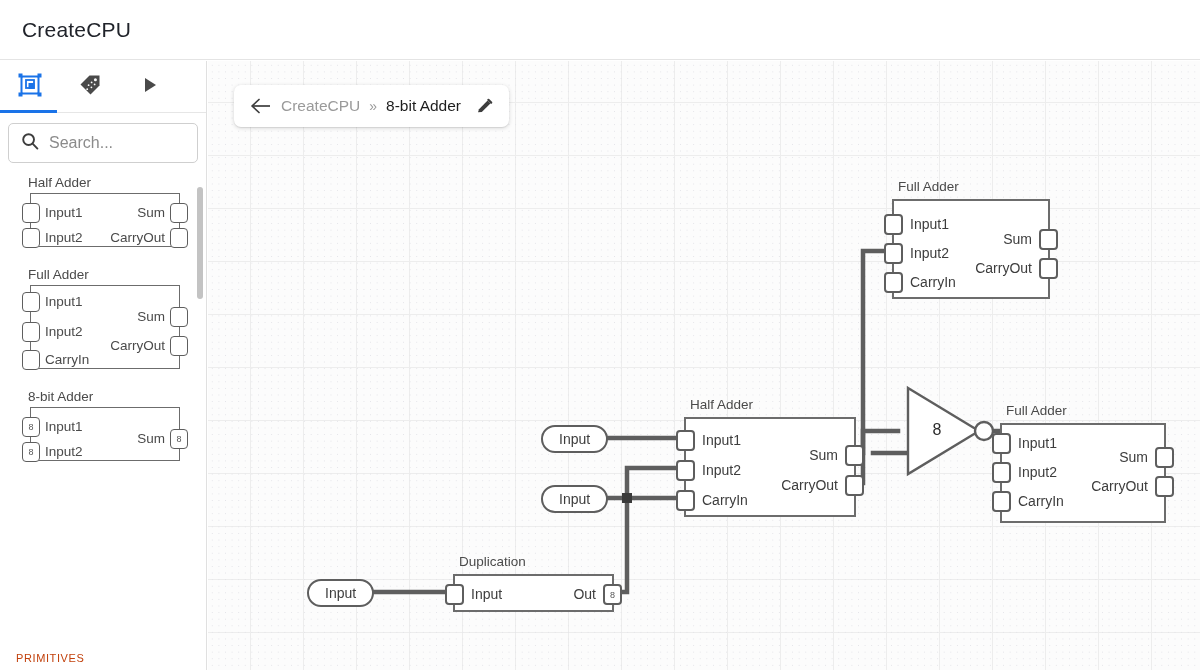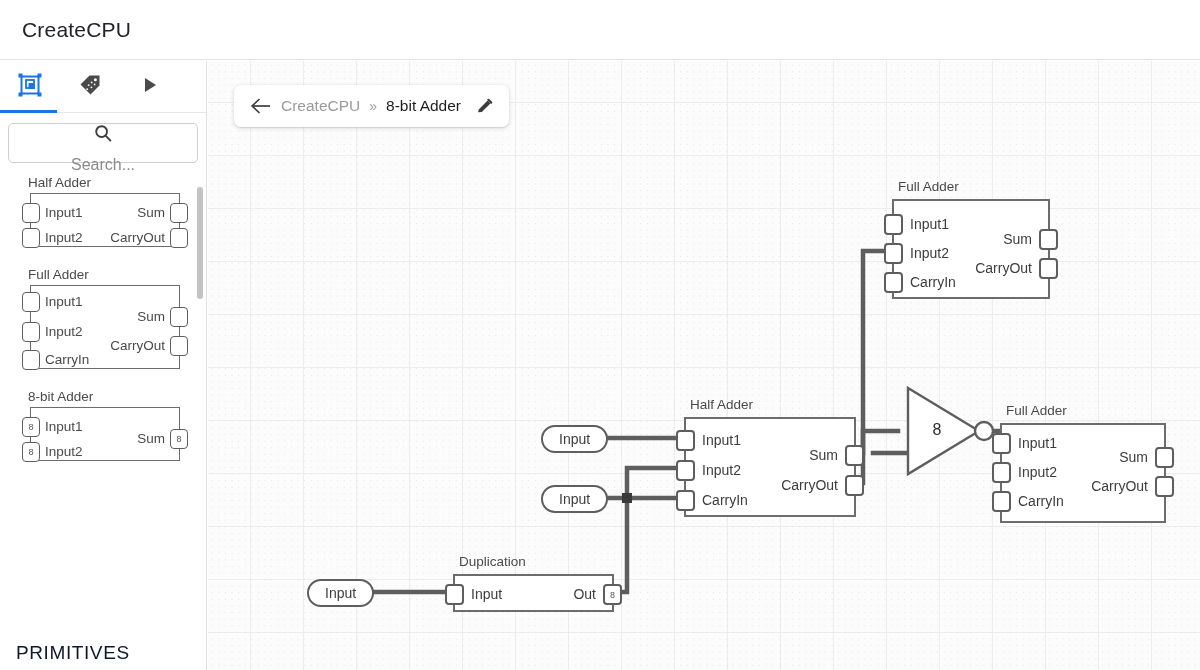--- a/index.html
+++ b/index.html
@@ -41,21 +41,20 @@
   }
   .tab.active::after {
     content: ""; position: absolute; left: 0; bottom: -1px;
     width: 57px; height: 3px; background: #1a73e8;
   }
   .sidebar-search-wrap { padding: 10px 8px 6px 8px; }
   .search-box {
     height: 40px; border: 1px solid #cfcfcf; border-radius: 5px;
     display: flex; align-items: center; gap: 10px; padding: 0 12px;
     background: #fff;
-    flex-direction: column;
   }
   .search-ph { color: #8b8b8b; font-size: 16px; }
 
   .section-label {
     font-size: 13.5px; color: #5a5a5a; letter-spacing: .6px;
     padding: 14px 0 6px 16px;
   }
   .comp-list { position: relative; height: 500px; }
   .comp-entry { padding: 6px 0 14px 0; }
   .comp-name { font-size: 13.5px; color: #4a4a4a; padding-left: 28px; padding-bottom: 3px; }
@@ -79,21 +78,21 @@
 
   .scrollbar-track {
     position: absolute; right: 3px; top: 0; width: 6px; height: 500px;
   }
   .scrollbar-thumb {
     position: absolute; right: 0; top: 18px; width: 6px; height: 112px;
     background: #c3c3c3; border-radius: 3px;
   }
   .primitives-label {
     position: absolute; bottom: 6px; left: 16px;
-    font-size: 19px; color: #0f172a; letter-spacing: .6px;
+    font-size: 11px; color: #c2410c; letter-spacing: .6px;
   }
 
   
   .canvas {
     position: absolute; top: 61px; left: 208px;
     width: 992px; height: 609px;
     background-color: #fcfcfc;
     background-image:
       radial-gradient(circle, #e3e3e8 0.6px, transparent 0.7px),
       linear-gradient(to right, #ededed 1px, transparent 1px),

